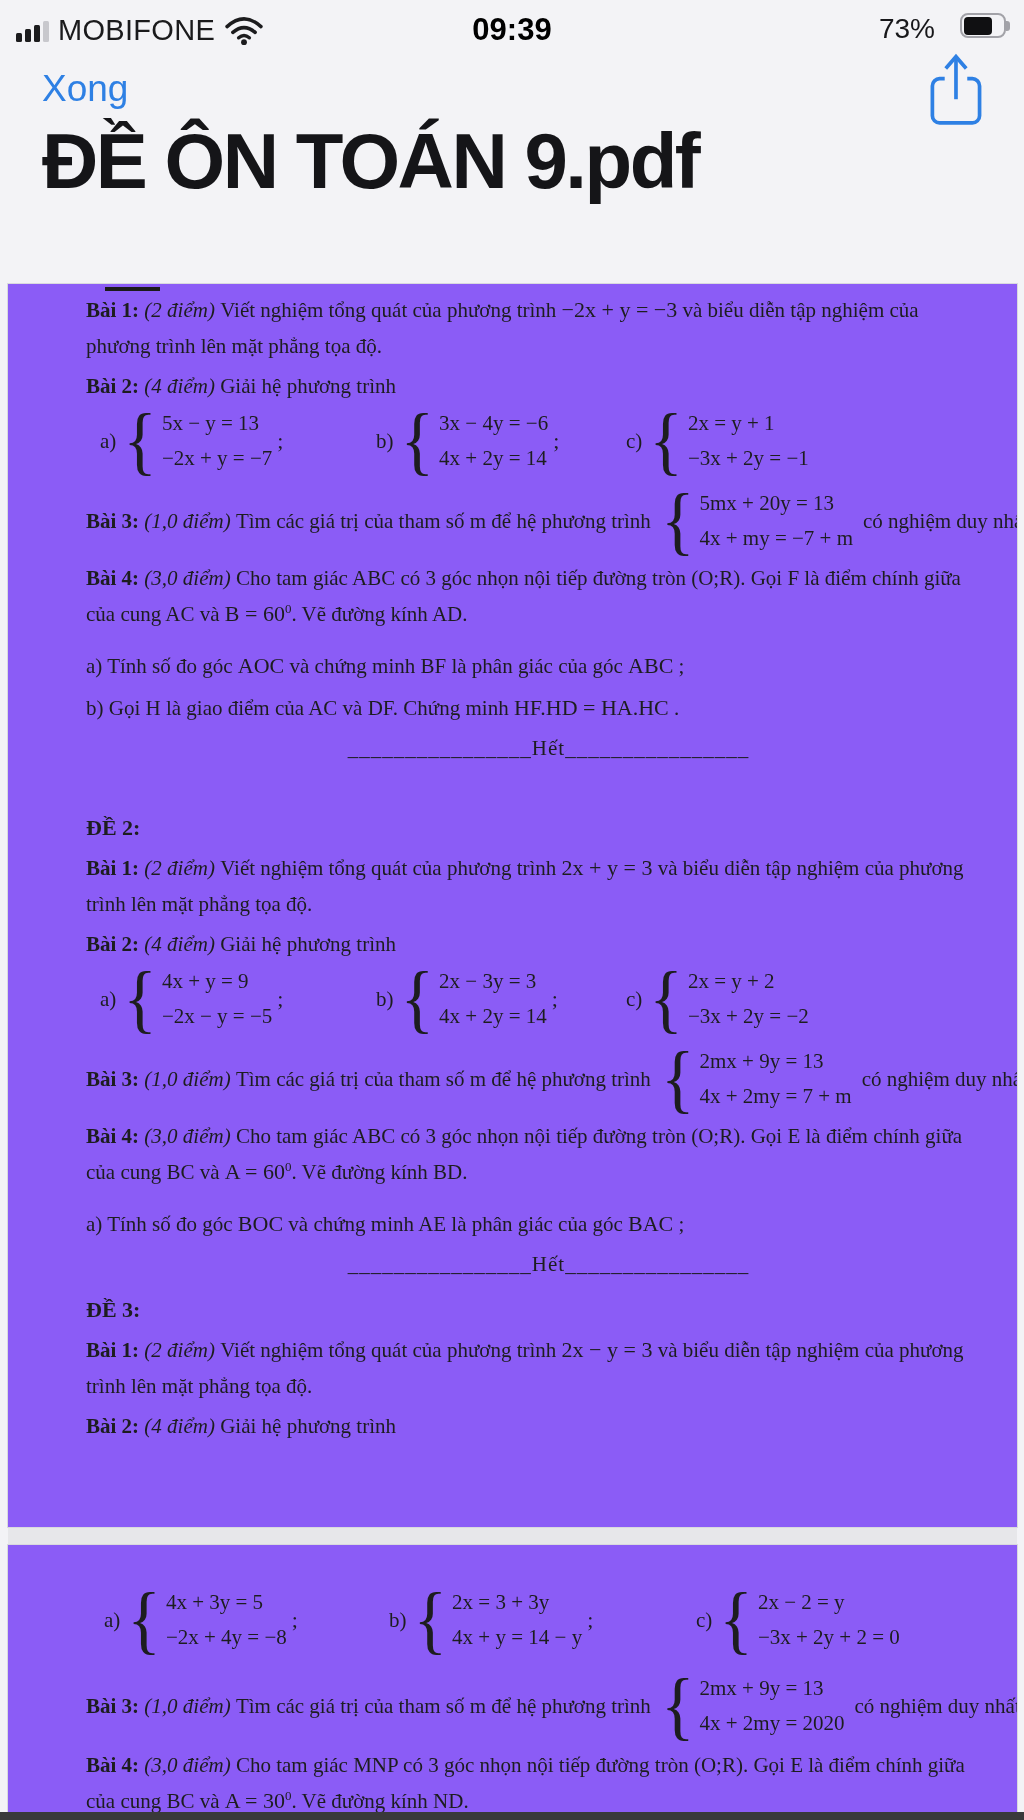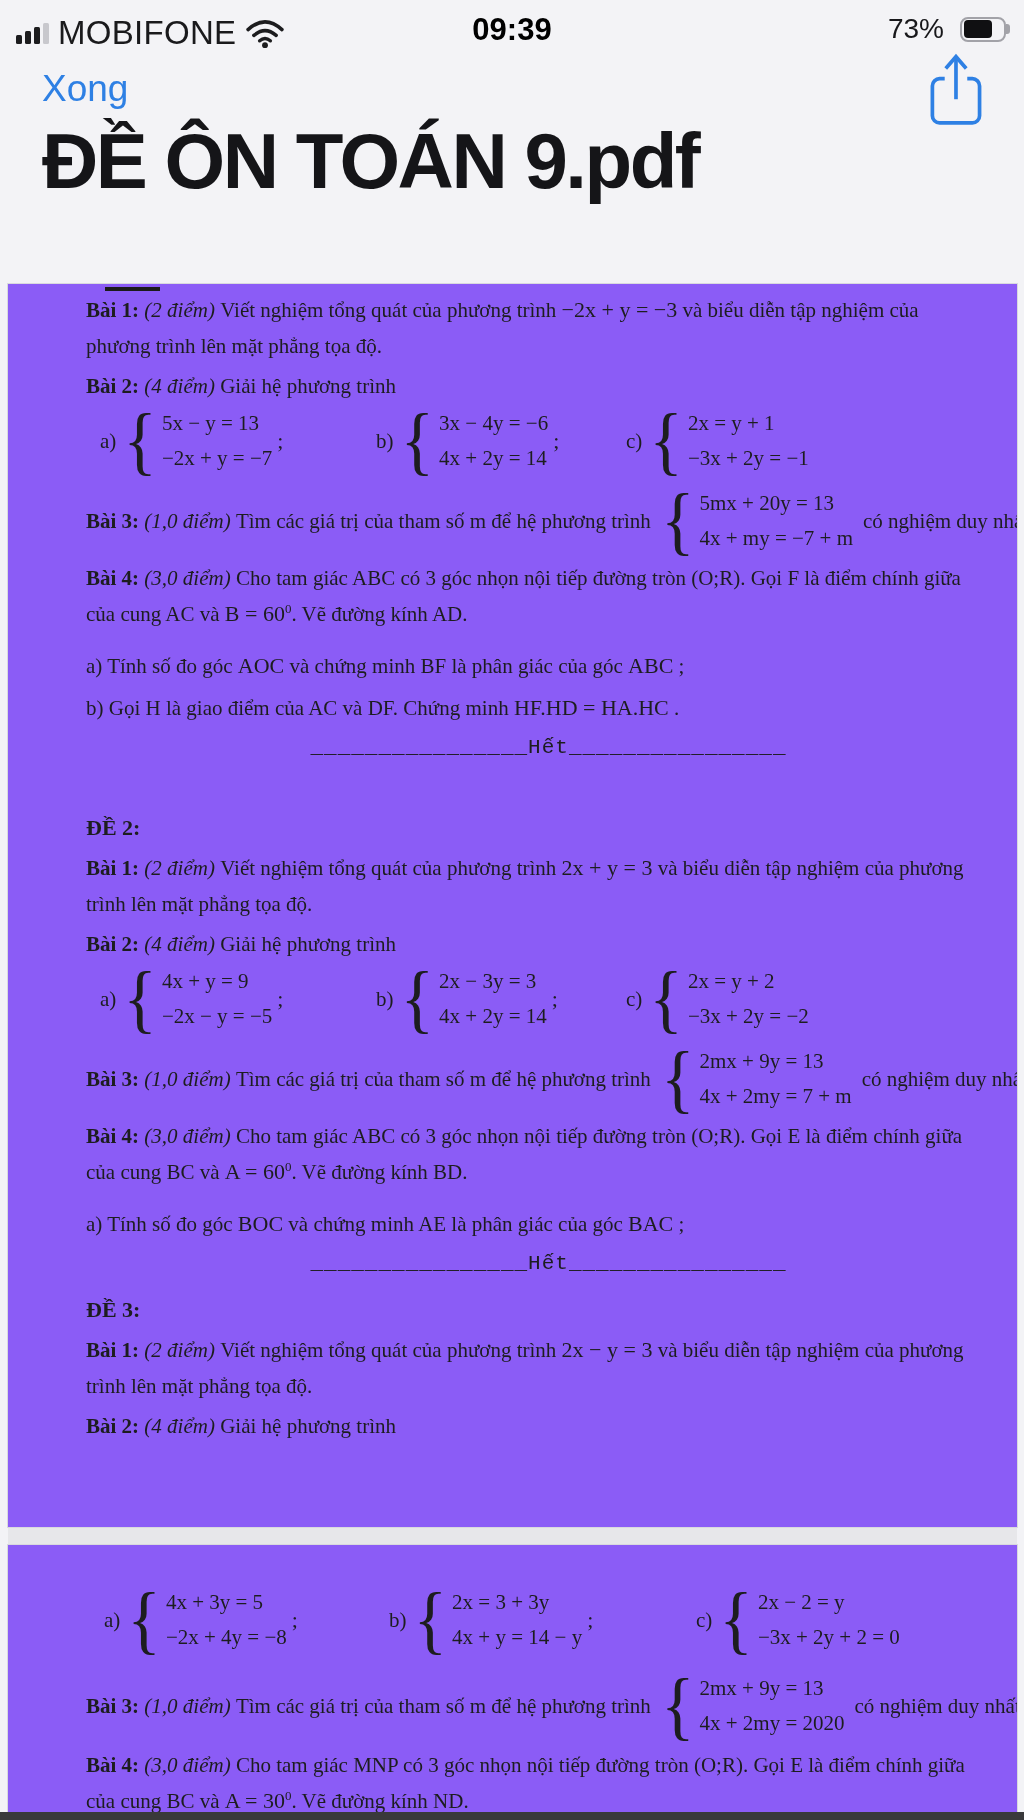--- a/index.html
+++ b/index.html
@@ -7,23 +7,23 @@
   body { background:#f3f3f6; font-family:"Liberation Sans", sans-serif; overflow:hidden; position:relative; }
   .screen { position:absolute; inset:0; }
 
   
   .status-bar { position:absolute; top:0; left:0; right:0; height:58px; }
   .sb-left { position:absolute; left:16px; top:14px; display:flex; align-items:center; gap:9px; }
   .signal { display:inline-flex; align-items:flex-end; gap:3px; height:22px; }
   .signal i { display:block; width:6px; background:#1c1c1e; border-radius:1.5px; }
   .signal .s1{height:9px;} .signal .s2{height:13px;} .signal .s3{height:17px;}
   .signal .s4{height:21px; background:#c8c8cd;}
-  .carrier { font-size:33px; color:#1a1a1c; letter-spacing:.3px; }
+  .carrier { font-size:29px; color:#1a1a1c; letter-spacing:.3px; }
   .sb-time { position:absolute; left:50%; transform:translateX(-50%); top:12px; font-size:31px; font-weight:700; color:#000000; }
-  .sb-right { position:absolute; right:14px; top:13px; display:flex; align-items:center; gap:16px; }
+  .sb-right { position:absolute; right:14px; top:13px; display:flex; align-items:flex-start; gap:25px; }
   .bat-pct { font-size:28px; color:#17171a; }
   .battery { position:relative; width:50px; height:25px; }
   .bat-body { position:absolute; left:0; top:0; width:46px; height:25px; border:2.5px solid #a2a2a8; border-radius:8px; }
   .bat-fill { position:absolute; left:3.5px; top:3.5px; height:18px; width:28px; background:#101012; border-radius:4px; }
   .bat-nub { position:absolute; right:0; top:7.5px; width:4px; height:10px; background:#a2a2a8; border-radius:0 3px 3px 0; }
 
   
   .done { position:absolute; left:42px; top:68px; background:none; border:none; font-family:"Liberation Sans",sans-serif; font-size:37px; color:#2e80e4; cursor:pointer; }
   .share { position:absolute; right:36px; top:50px; background:none; border:none; cursor:pointer; }
 
@@ -42,21 +42,21 @@
 
   
   .para, .heading, .divider, .pre, .post, .eq, .sys-label, .suffix {
     font-family:"Liberation Serif", serif; color:#1d1d1f; }
   .para { font-size:21px; line-height:36px; white-space:nowrap; margin-top:4px; }
   .heading { font-size:22px; line-height:36px; font-weight:bold; }
   .seg-b { font-weight:bold; }
   .seg-i { font-style:italic; }
   .seg-m { font-size:22px; }
   .seg-sup { vertical-align:super; font-size:13px; line-height:0; }
-  .divider { text-align:center; font-size:21px; line-height:36px; margin-top:4px; letter-spacing:1px;font-family:Liberation Mono, monospace; }
+  .divider { text-align:center; font-size:21px; line-height:36px; margin-top:4px; letter-spacing:1px; }
 
   .sys-row { display:grid; grid-template-columns:276px 250px auto; padding-left:14px; margin-top:2px; }
   .system { display:inline-flex; align-items:center; }
   .sys-label { font-size:21px; margin-right:7px; }
   .brace { font-family:"Liberation Serif",serif; font-size:70px; line-height:70px; font-weight:400;
            transform:scaleY(1.08); margin-right:5px; color:#1d1d1f; }
   .eqs { display:flex; flex-direction:column; }
   .eq { font-size:21px; line-height:35px; white-space:nowrap; }
   .suffix { align-self:center; margin-left:5px; font-size:22px; }
 

